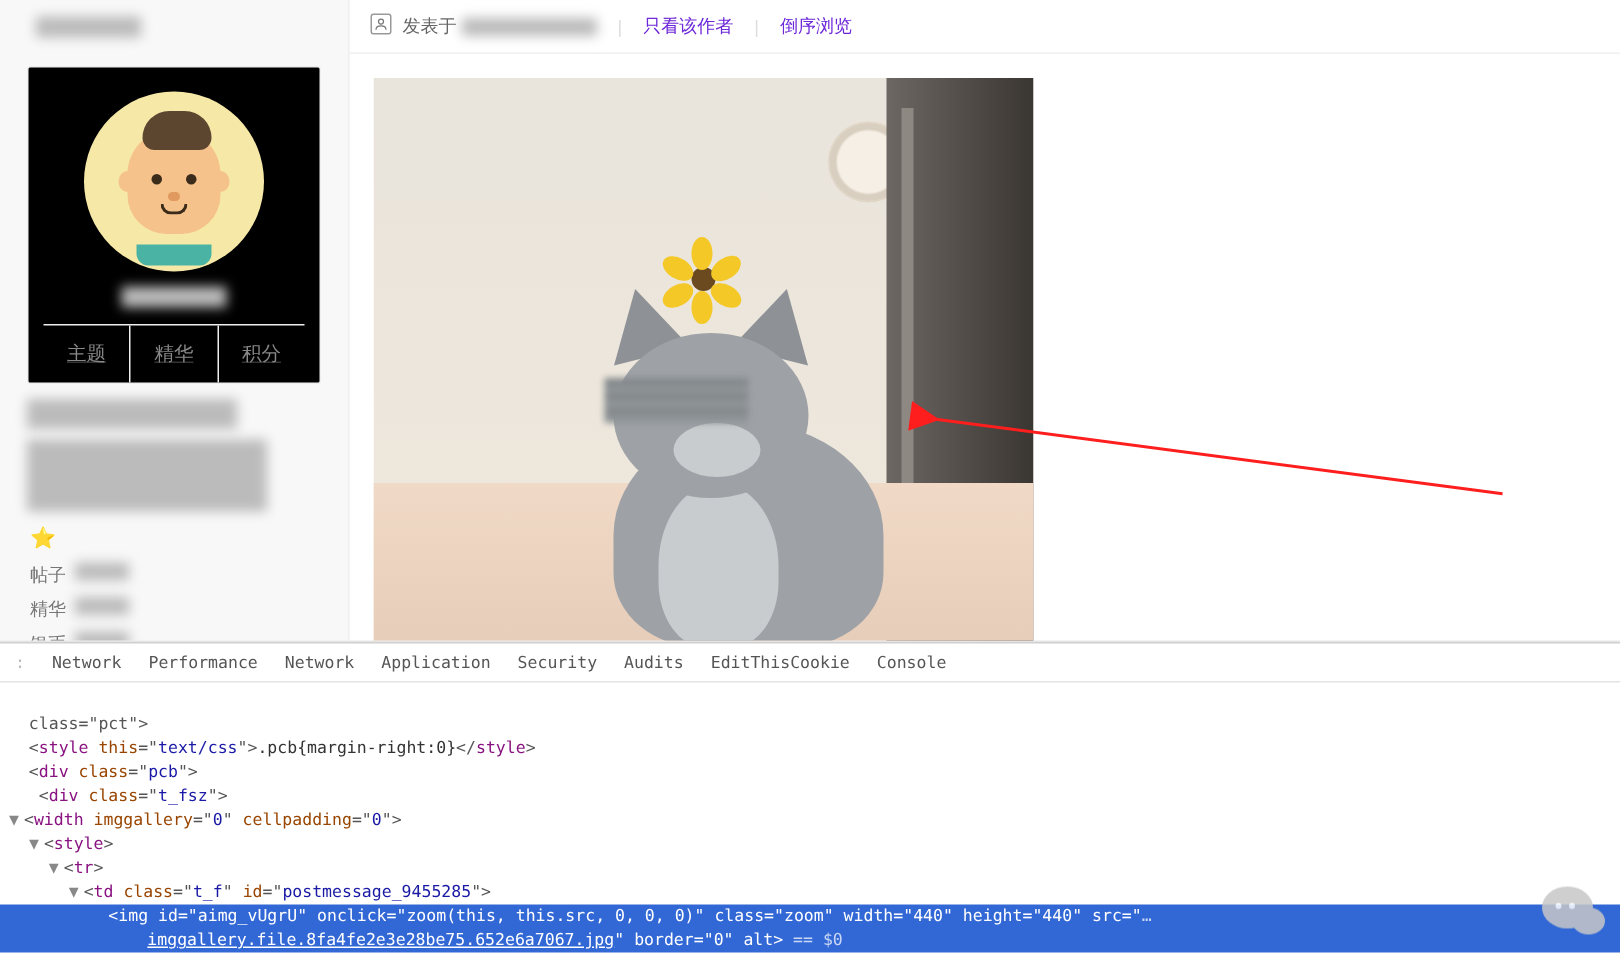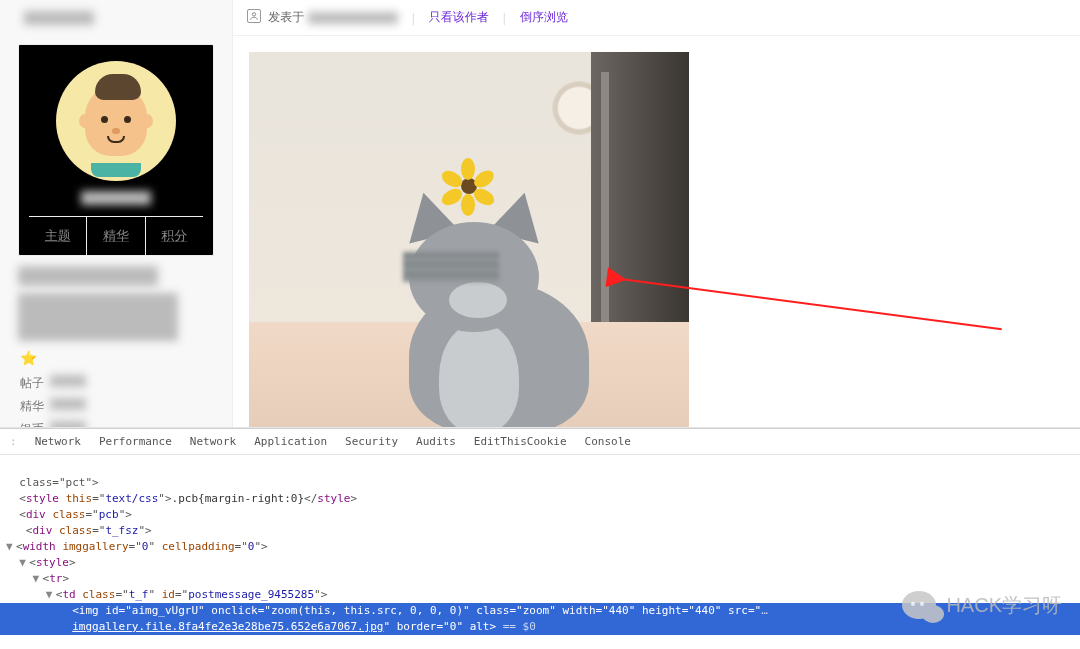--- a/index.html
+++ b/index.html
@@ -75,21 +75,21 @@
   .dt-tabs { display:flex; align-items:center; gap:18px; padding:6px 10px; border-bottom:1px solid #e3e3e3; color:#555; }
   .dt-tabs span { cursor:pointer; }
   .code { padding:4px 6px 10px 6px; line-height:16px; white-space:pre; overflow:hidden; }
   .code .t-tag { color:#881280; }
   .code .t-attr { color:#994500; }
   .code .t-val { color:#1a1aa6; }
   .code .t-txt { color:#333; }
   .code .t-op  { color:#555; }
   .code .sel { background:#3268d6; color:#fff; display:block; margin:0 -6px; padding:0 6px; }
   .code .sel .t-tag,.code .sel .t-attr,.code .sel .t-val,.code .sel .t-op{ color:#fff; }
-  .code .sel .ul { text-decoration: underline; }
+  .code .sel .ul { text-decoration: underline; margin-left: 26px; }
   .code .sel .dim { color:#c8d6f3; }
   .code .caret { color:#888; display:inline-block; width:10px; }
 
   
   .wm { position:fixed; right:18px; bottom:30px; display:flex; align-items:center; gap:10px; color:#b9b9b9; font-size:20px; opacity:.85; }
   .wm .bubble{ width:34px;height:28px;border-radius:50%;background:#c7c7c7;position:relative;}
   .wm .bubble::after{content:"";position:absolute;width:22px;height:18px;border-radius:50%;background:#c7c7c7;right:-8px;bottom:-4px;}
   .wm .dot{position:absolute;width:4px;height:4px;background:#fff;border-radius:50%;top:11px;}
   .wm .dot.a{left:9px;} .wm .dot.b{left:18px;}
 </style>
@@ -223,14 +223,13 @@
         
       
   </div>
 </div>
 
 <div class="wm">
   <div class="bubble">
     <span class="dot a"></span>
       <span class="dot b"></span>
   </div>
-  <span>HACK学习呀</span>
 </div>
 
 </body></html>

